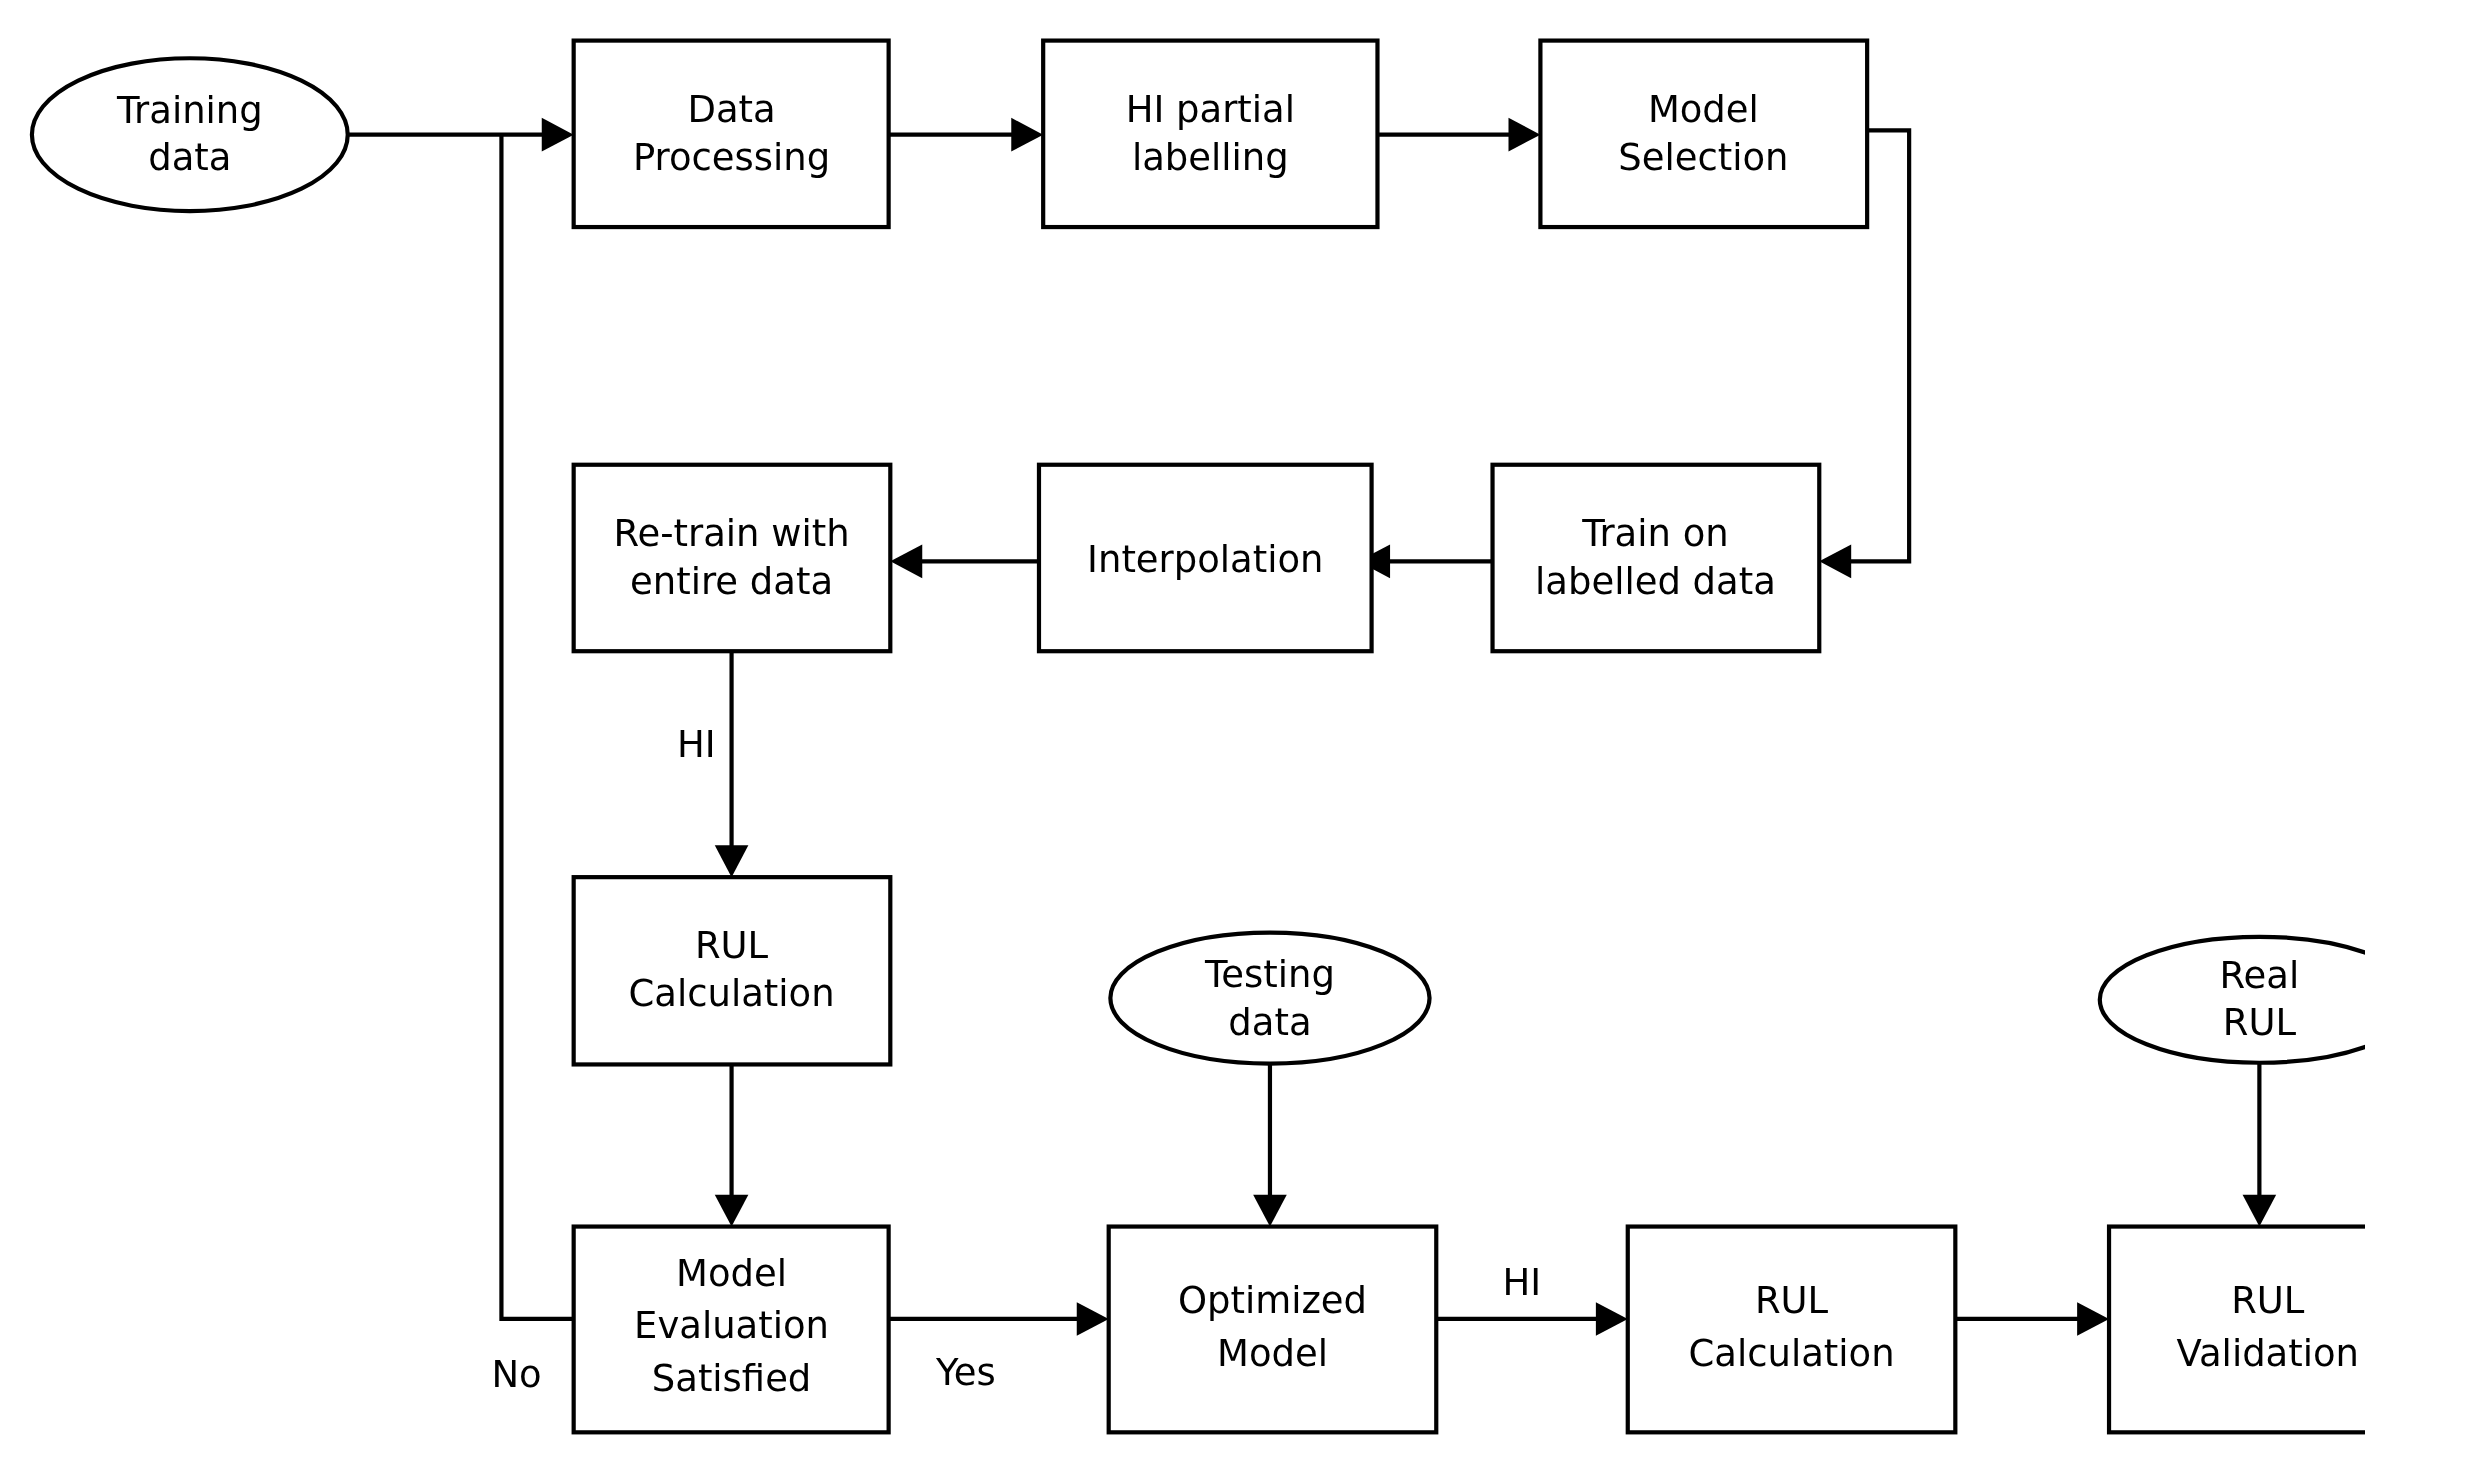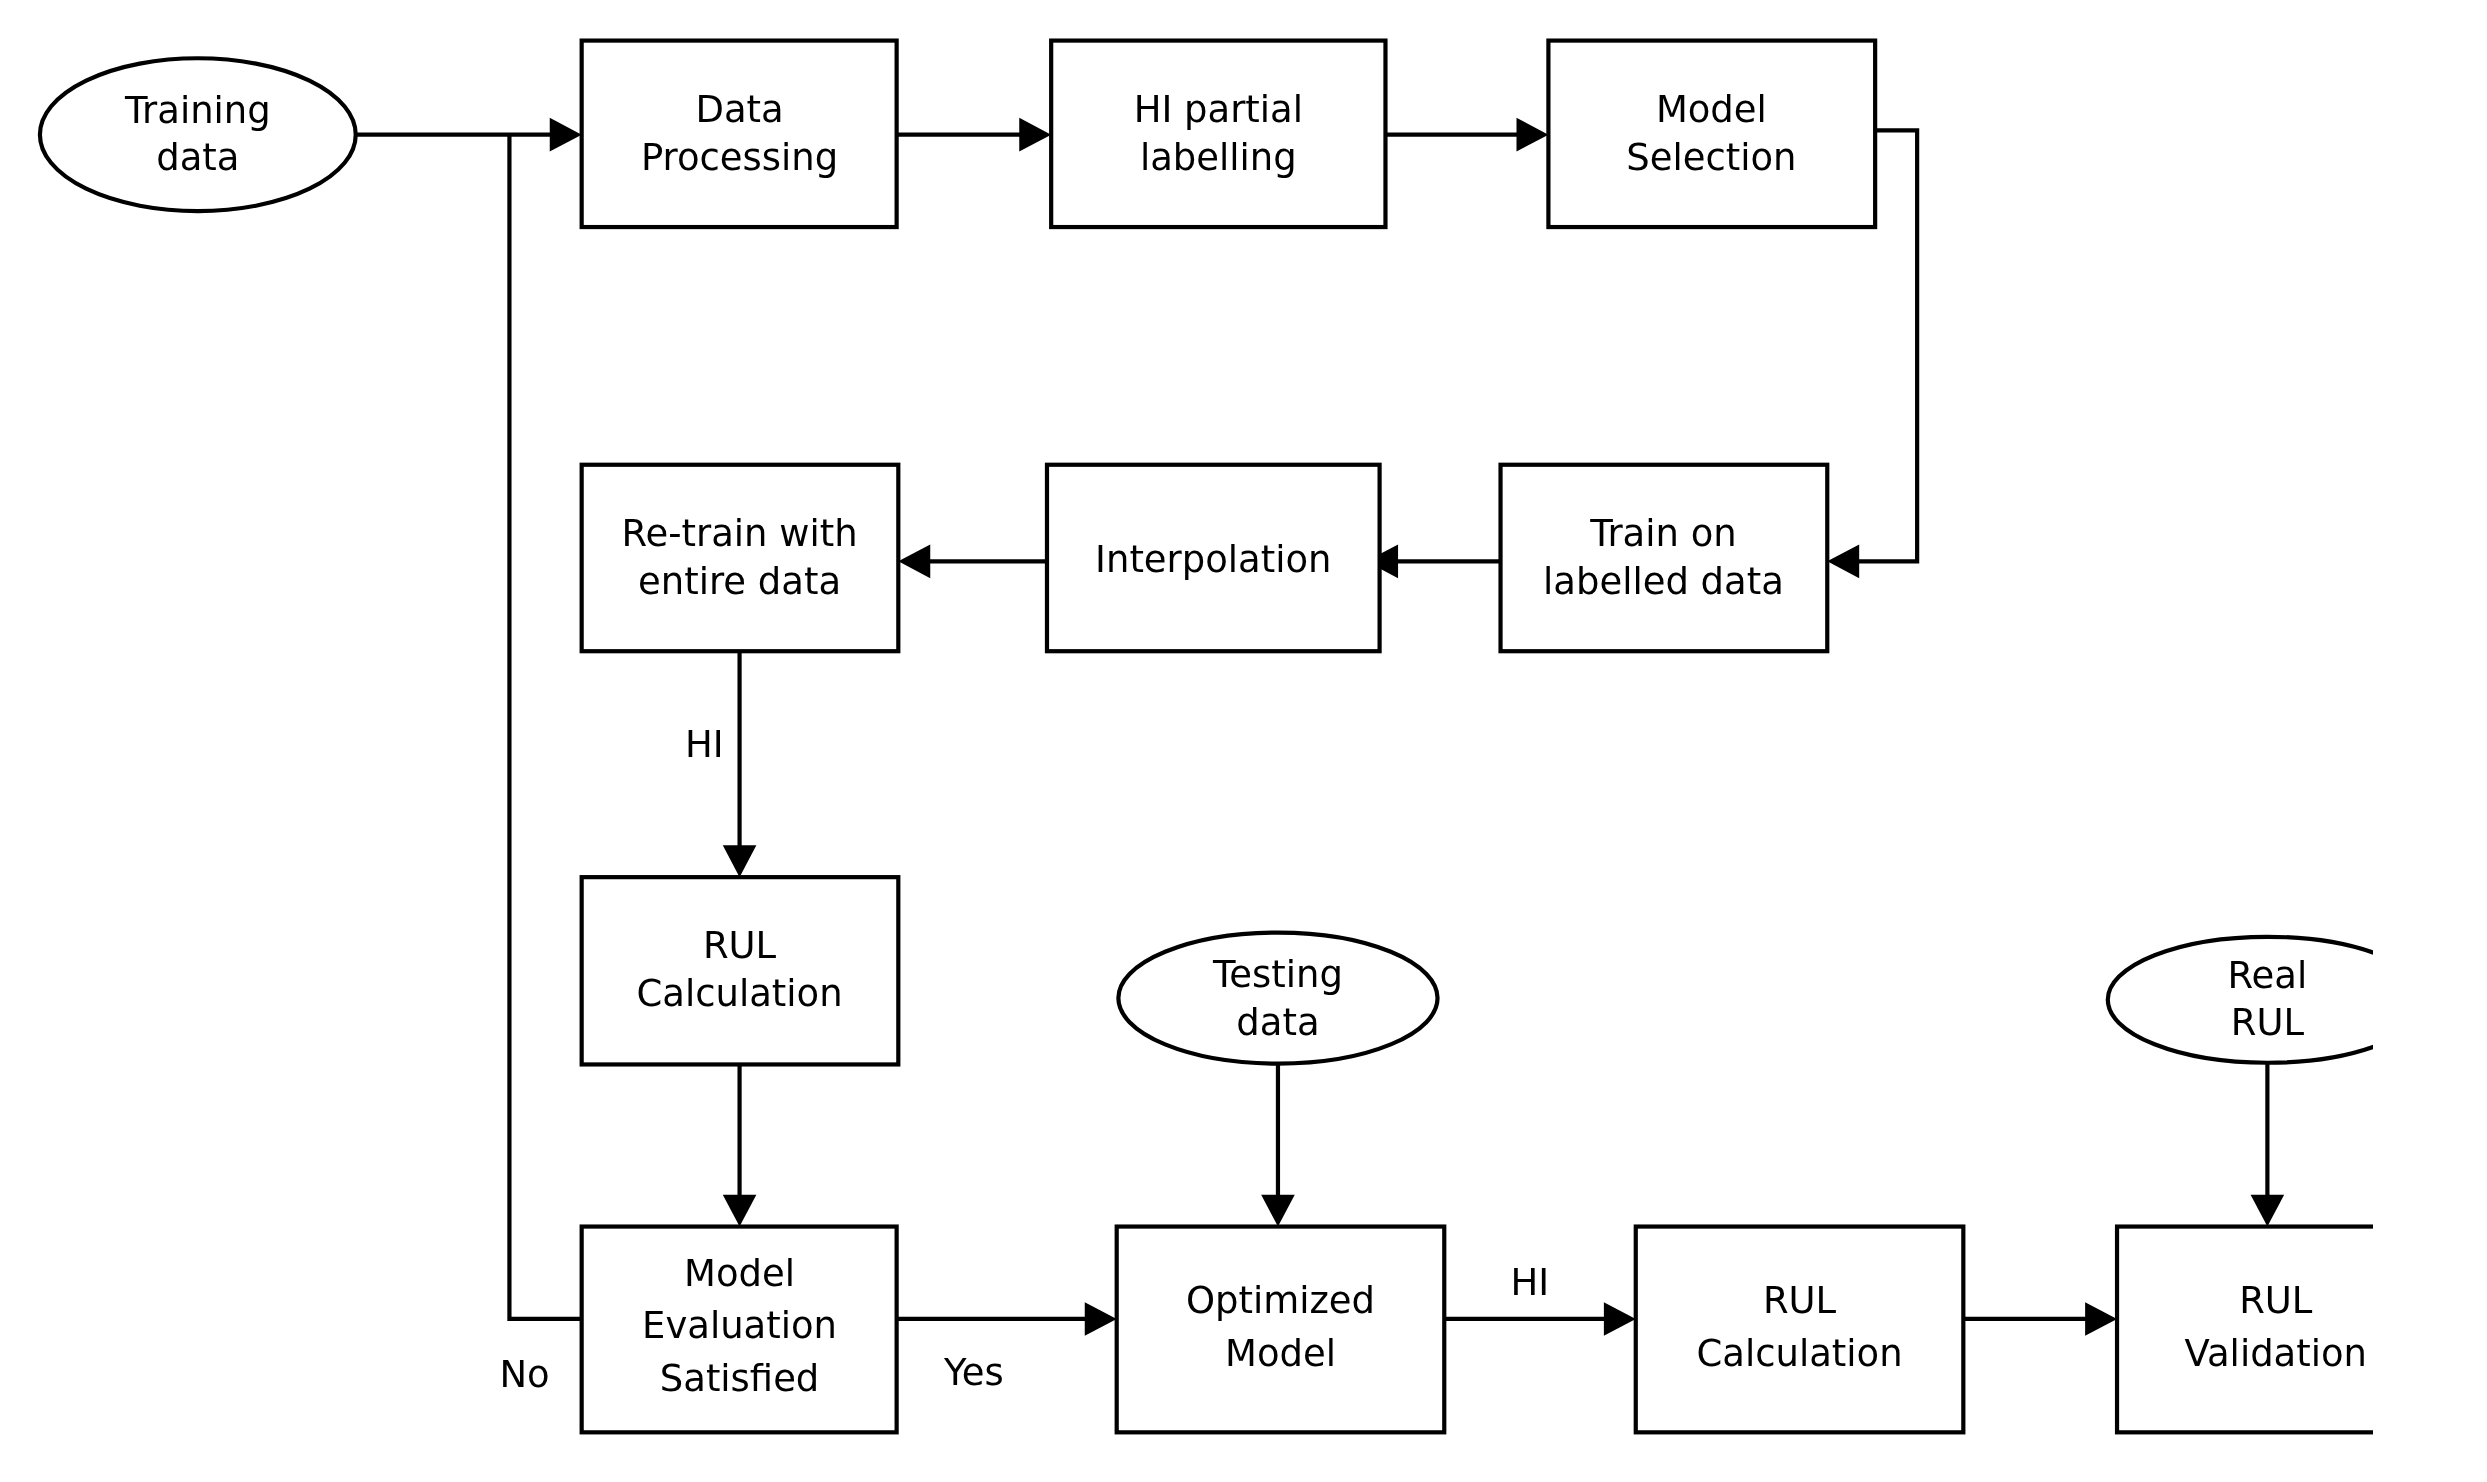--- a/index.html
+++ b/index.html
@@ -9,21 +9,20 @@
   }
   body {
     font-family: "DejaVu Sans", sans-serif;
   }
   #canvas {
     position: relative;
     width: 2365px;
     height: 1483px;
     background: #ffffff;
     overflow: hidden;
-    margin-left: 8px;
   }
   svg#diagram {
     position: absolute;
     top: 0;
     left: 0;
     width: 2487px;
     height: 1483px;
   }
   .node-shape {
     fill: #ffffff;

